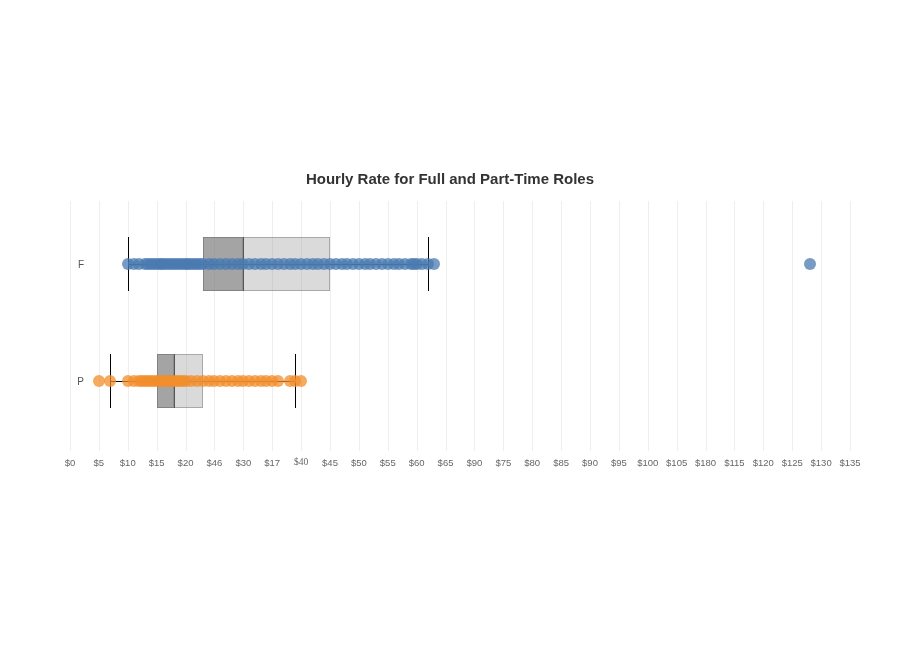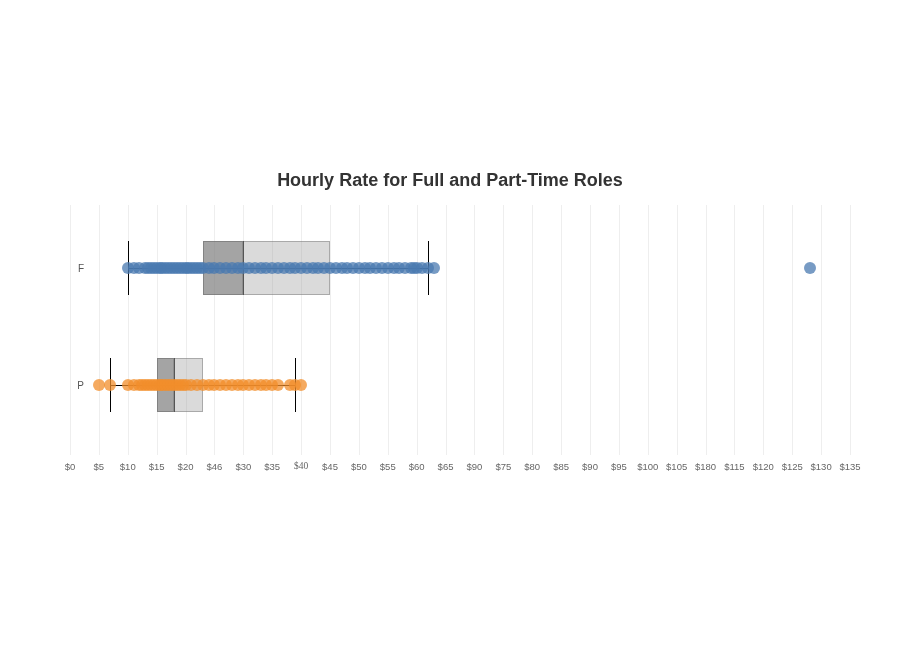--- a/index.html
+++ b/index.html
@@ -12,21 +12,21 @@
     color: #333;
   }
   .chart-wrap {
     position: absolute;
     left: 50px;
     top: 170px;
     width: 800px;
   }
   .chart-title {
     text-align: center;
-    font-size: 18px;
+    font-size: 15px;
     font-weight: 600;
     color: #333;
     margin-bottom: 14px;
   }
   .plot {
     position: relative;
     height: 260px;
     width: 800px;
   }
   .plot-area {
@@ -293,21 +293,21 @@
         </div>
       </div>
     <div class="x-axis" id="x-axis">
     <div class="x-tick" style="left: 0px;">$0</div>
         <div class="x-tick" style="left: 28.8889px;">$5</div>
         <div class="x-tick" style="left: 57.7778px;">$10</div>
         <div class="x-tick" style="left: 86.6667px;">$15</div>
         <div class="x-tick" style="left: 115.556px;">$20</div>
         <div class="x-tick" style="left: 144.444px;">$46</div>
         <div class="x-tick" style="left: 173.333px;">$30</div>
-        <div class="x-tick" style="left: 202.222px;">$35</div>
+        <div class="x-tick" style="left: 202.222px;">$17</div>
         <div class="x-tick" style="left: 231px; font-family: Liberation Serif, serif;">$40</div>
         <div class="x-tick" style="left: 260px;">$45</div>
         <div class="x-tick" style="left: 288.889px;">$50</div>
         <div class="x-tick" style="left: 317.778px;">$55</div>
         <div class="x-tick" style="left: 346.667px;">$60</div>
         <div class="x-tick" style="left: 375.556px;">$65</div>
         <div class="x-tick" style="left: 404.444px;">$90</div>
         <div class="x-tick" style="left: 433.333px;">$75</div>
         <div class="x-tick" style="left: 462.222px;">$80</div>
         <div class="x-tick" style="left: 491.111px;">$85</div>

